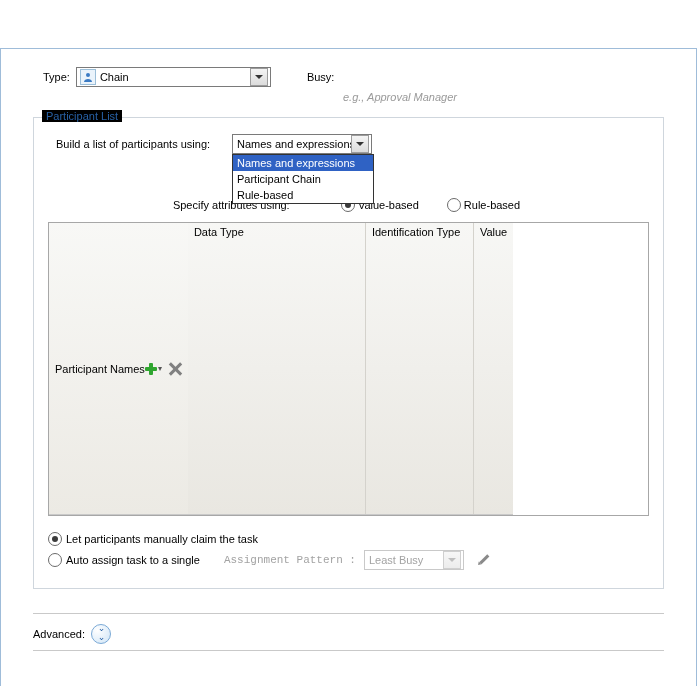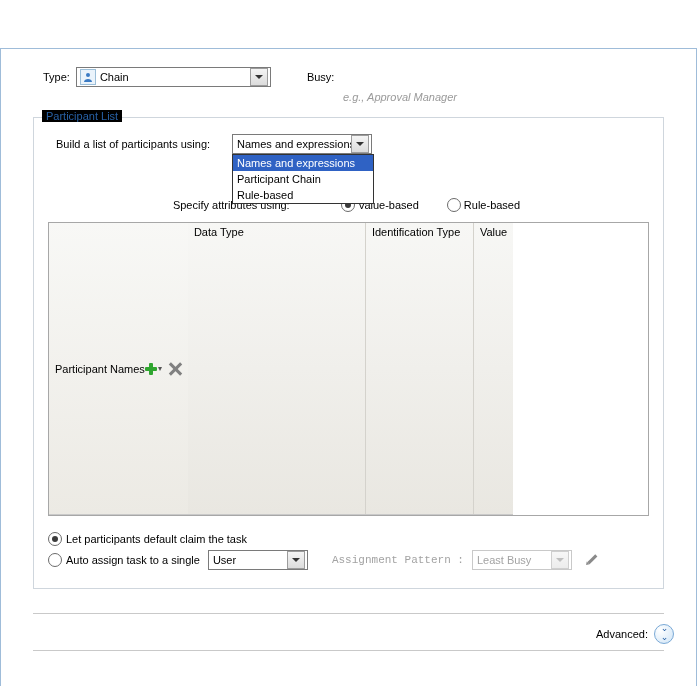--- a/index.html
+++ b/index.html
@@ -211,21 +211,20 @@
   .pencil { margin-left: 8px; width: 14px; height: 14px; display: inline-block; transform: rotate(45deg); }
   .pencil::before { content: ""; display: block; width: 3px; height: 11px; background: #8a8a8a; margin: 0 auto; }
   .pencil::after  { content: ""; display: block; width: 0; height: 0; border-left: 2.5px solid transparent; border-right: 2.5px solid transparent; border-top: 3px solid #8a8a8a; margin: 0 auto; }
 
   .rule { border: 0; border-top: 1px solid #c9c9c9; margin: 24px 10px 10px 10px; }
 
   
   .advanced-row {
     display: flex; align-items: center; gap: 6px;
     margin: 6px 0 6px 10px;
-    justify-content: flex-end;
   }
   .chev-btn {
     width: 18px; height: 18px; border-radius: 50%;
     border: 1px solid #7aa9d6;
     background: radial-gradient(circle at 30% 30%, #fff, #cfe4f6);
     display: inline-flex; align-items: center; justify-content: center;
     color: #2760a5; font-size: 9px; line-height: 1;
   }
   .chev-btn span { display: block; margin-top: -3px; letter-spacing: -1px; }
 
@@ -318,33 +317,25 @@
           <div>Data Type</div>
           <div>Identification Type</div>
           <div>Value</div>
         </div>
         <div class="table-body"></div>
       </div>
 
       <div class="assign-block">
         <div class="radio-row">
           <span class="radio checked"></span>
-          <span>Let participants default claim the task</span>
+          <span>Let participants manually claim the task</span>
         </div>
         <div class="radio-row">
           <span class="radio"></span>
           <span>Auto assign task to a single</span>
-          <div class="combo user-combo">
-            <span>User</span>
-            <span class="sel-caret">
-              <svg class="caret" viewBox="0 0 8 8">
-                  <polygon points="0,2 8,2 4,6"></polygon>
-                </svg>
-            </span>
-          </div>
           <span class="pattern-lbl">Assignment Pattern :</span>
           <div class="combo pattern-combo">
             <span>Least Busy</span>
             <span class="sel-caret">
               <svg class="caret" viewBox="0 0 8 8">
                   <polygon points="0,2 8,2 4,6"></polygon>
                 </svg>
             </span>
           </div>
           <span class="pencil"></span>

